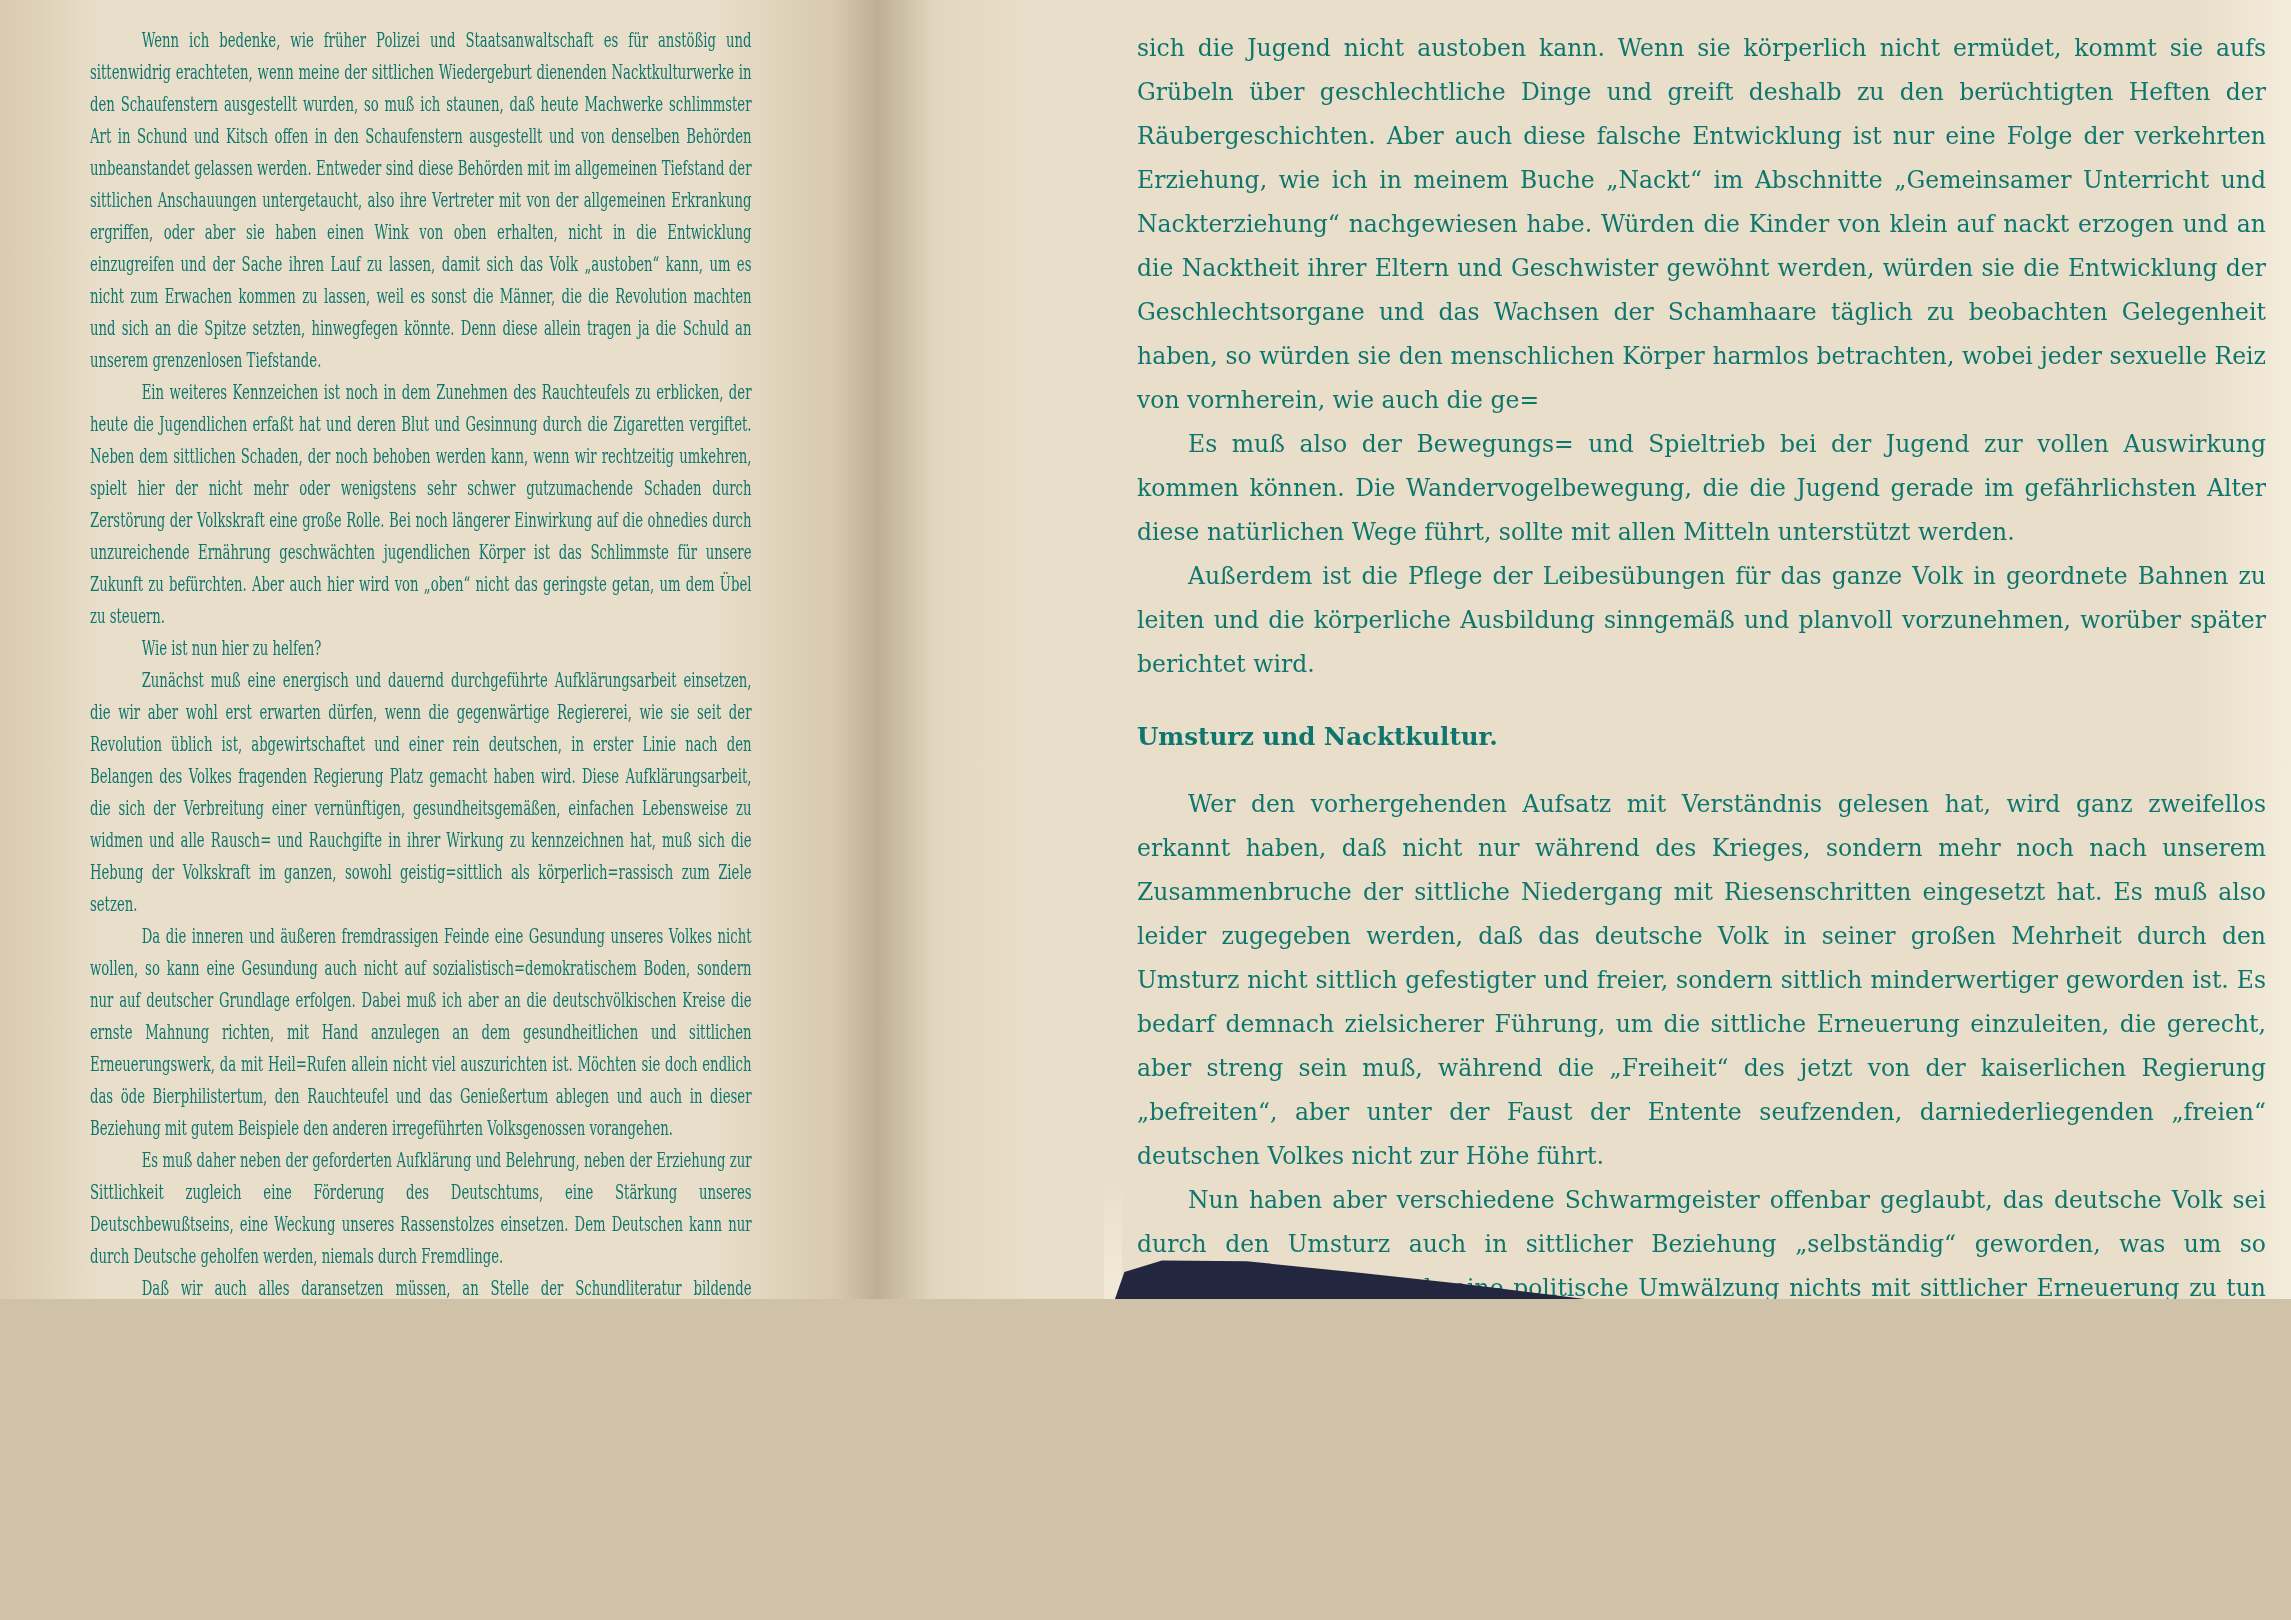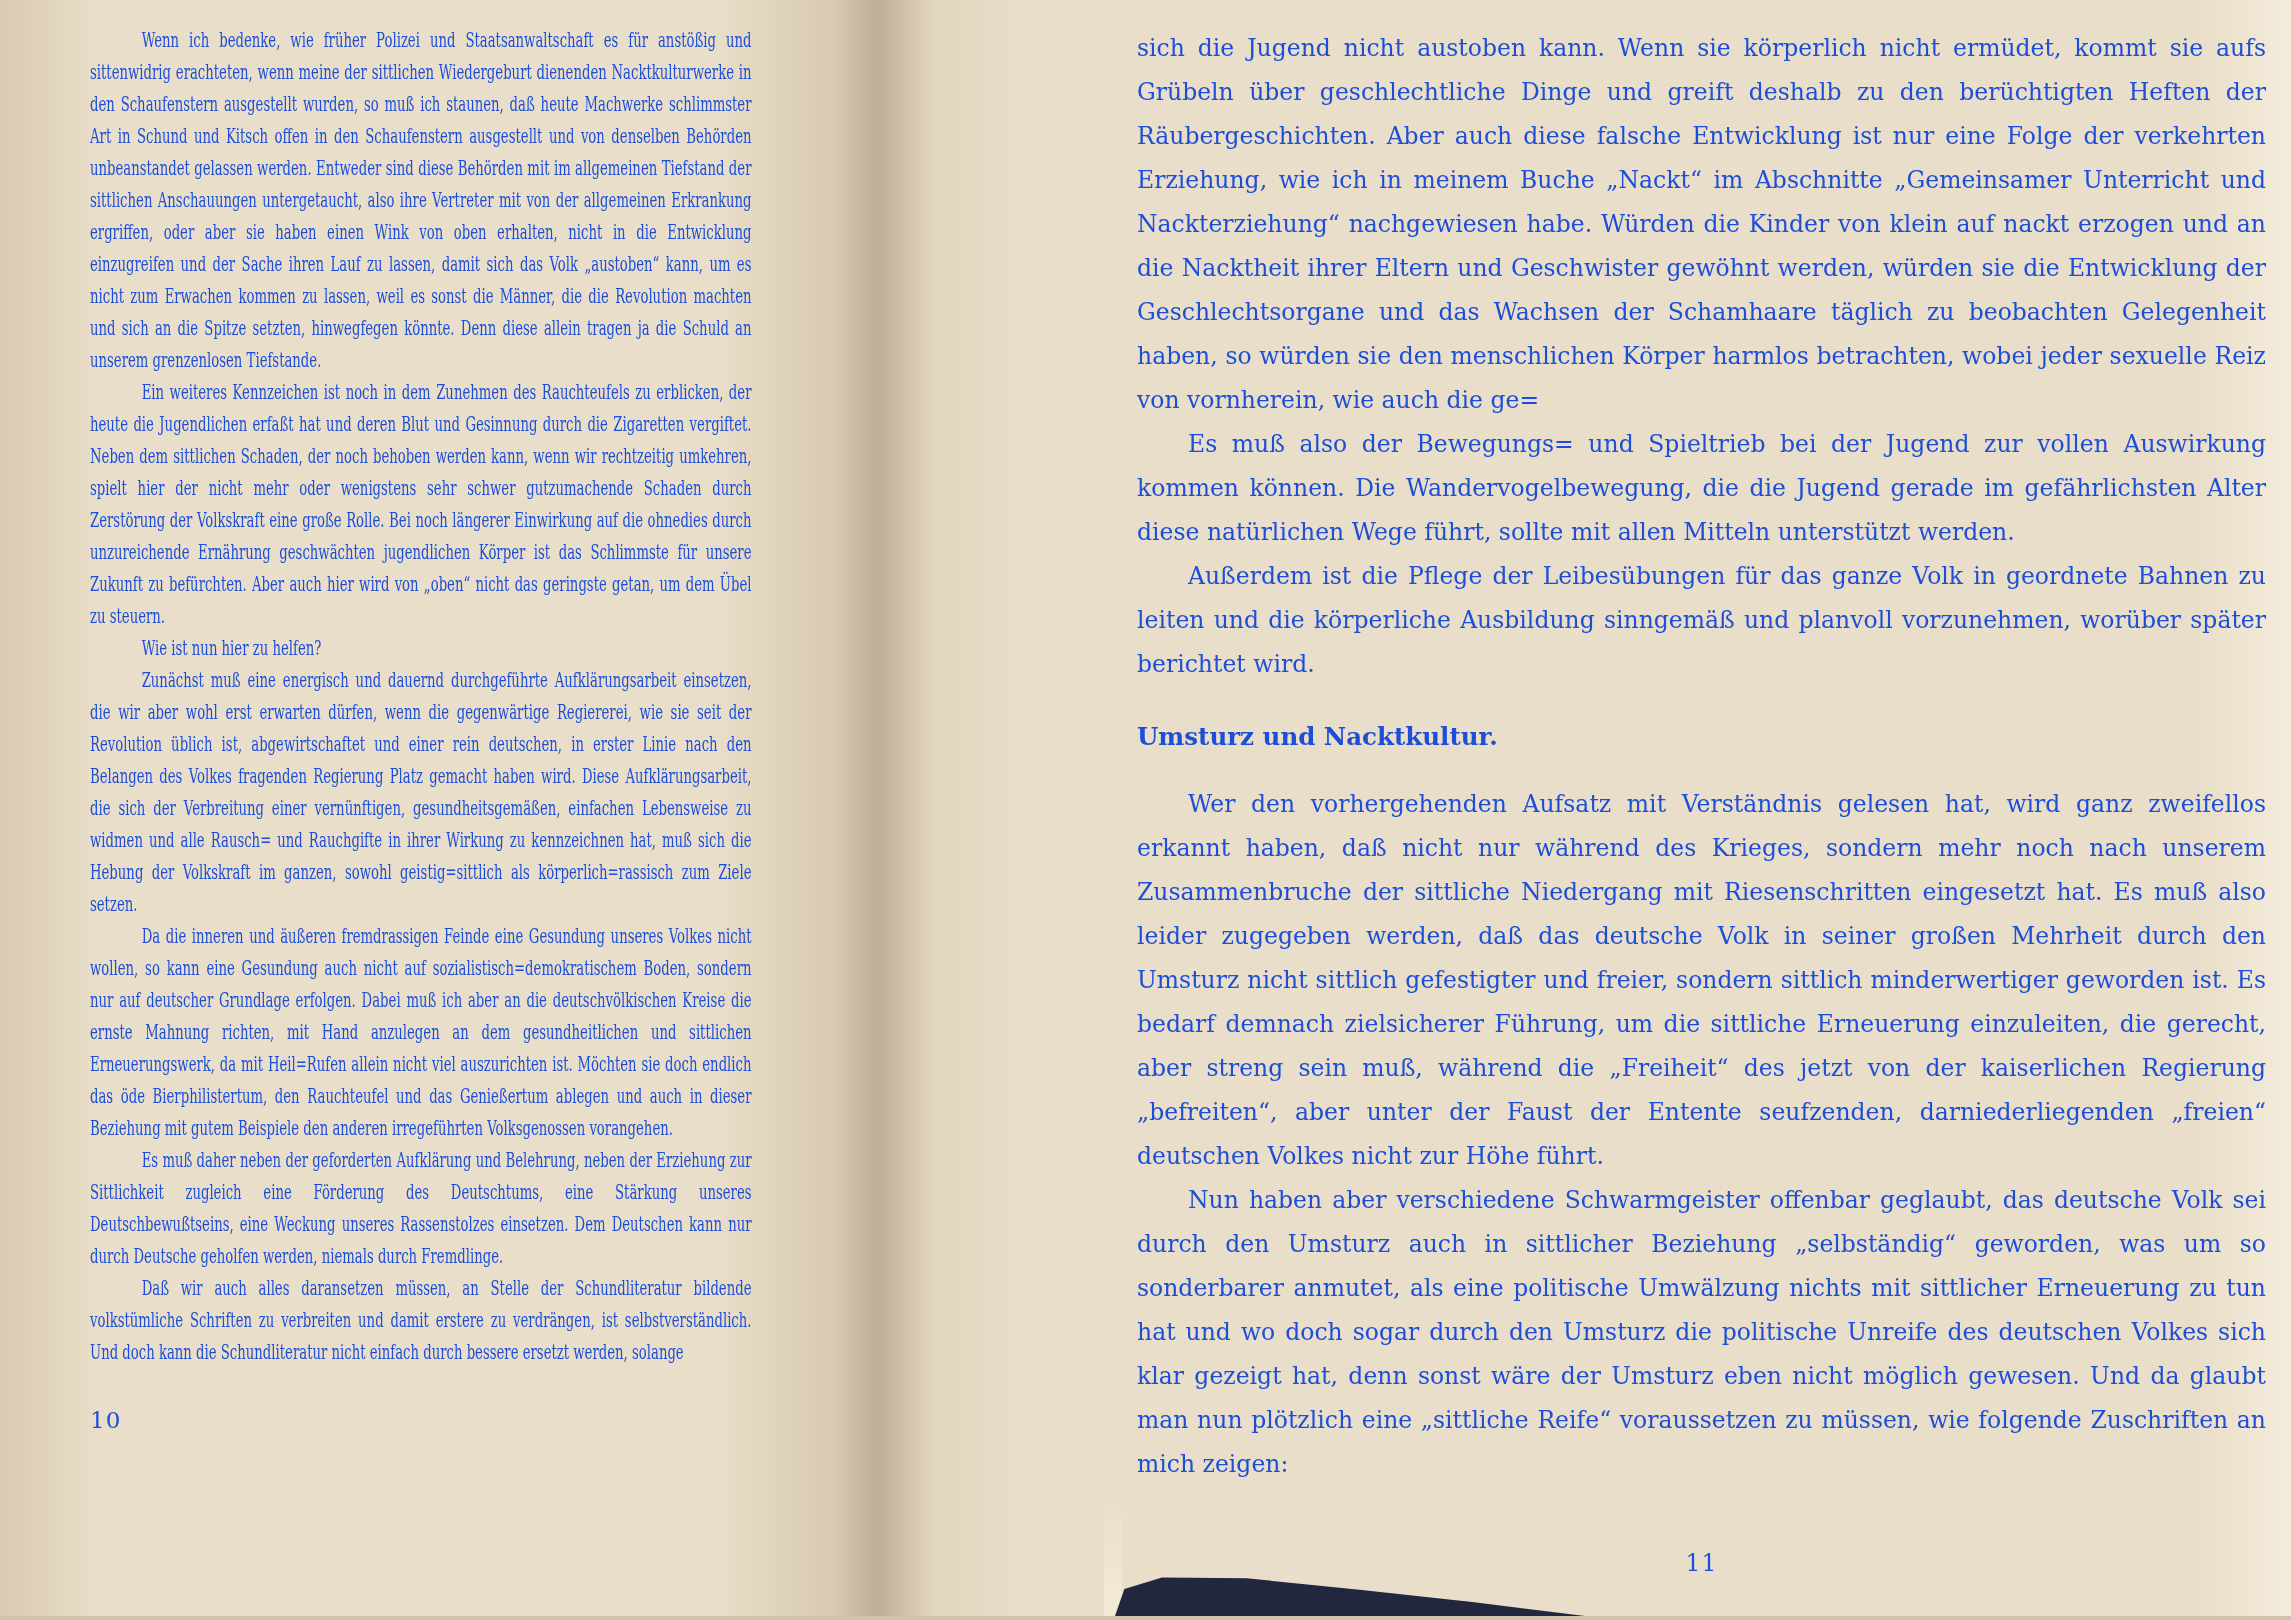--- a/index.html
+++ b/index.html
@@ -1,20 +1,20 @@
 <!DOCTYPE html>
 <html><head>
 <meta charset="utf-8">
 <style>
   html,body { margin:0; padding:0; background:#cfc2a8; }
   .stage {
-    position:relative; width:2292px; height:1616px; overflow:hidden;
+    position:relative; width:2292px; height:1299px; overflow:hidden;
     background:#e9dec9;
     font-family:"DejaVu Serif","Liberation Serif",serif;
-    color:#1d4ed8;
+    color:#0f766e;
   }
   
   .shade-left   { position:absolute; left:0; top:0; width:98px; height:100%;
                   background:linear-gradient(90deg,#d9cab0 0%,rgba(217,202,176,0) 100%); }
   .shade-gutter { position:absolute; left:714px; top:0; width:314px; height:100%;
                   background:linear-gradient(90deg, rgba(190,168,136,0) 0%,
                     rgba(166,142,106,0.25) 38%, rgba(118,96,64,0.38) 52%,
                     rgba(196,176,146,0.18) 70%, rgba(196,176,146,0) 100%); }
   .shade-right  { position:absolute; right:0; top:0; width:93px; height:100%;
                   background:linear-gradient(270deg,#f4ecdc 0%,rgba(244,236,220,0) 100%); }

